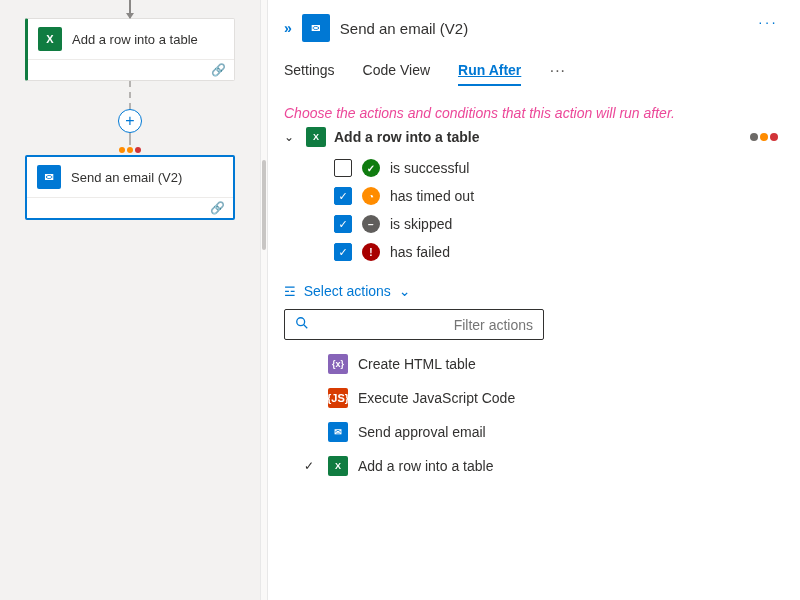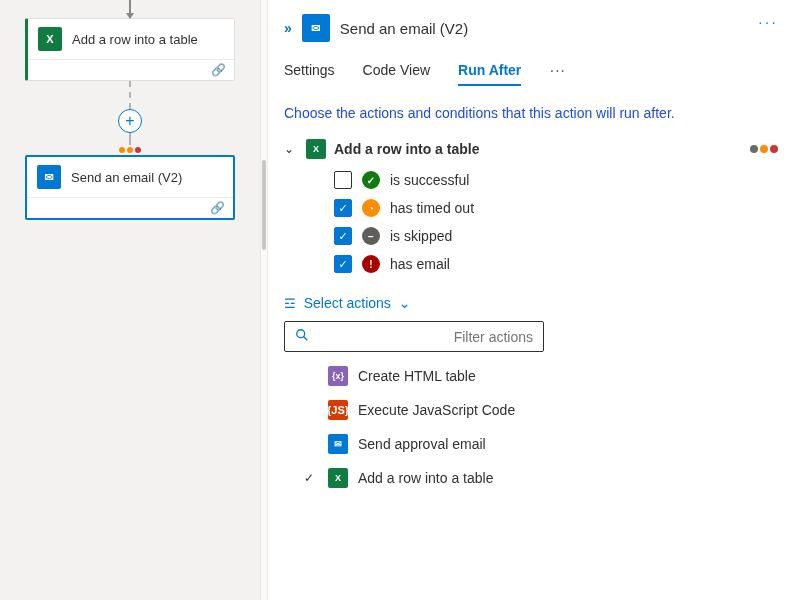--- a/index.html
+++ b/index.html
@@ -125,23 +125,24 @@
     padding: 6px 0;
     font-size: 14px;
     color: #323130;
     cursor: pointer;
     border-bottom: 2px solid transparent;
   }
   .tab.active {
     color: #0078d4;
     border-bottom: 2px solid #0078d4;
     font-weight: 600;
+    text-decoration: underline;
   }
   .tab-more { color: #605e5c; font-size: 16px; padding: 6px 0; cursor: pointer; }
-  .desc-text { color: #1d4ed8; font-size: 14px; margin-bottom: 18px; }
+  .desc-text { color: #ec4899; font-size: 14px; margin-bottom: 6px; font-style: italic; }
   .condition-section { }
   .cond-head { display: flex; align-items: center; gap: 8px; cursor: pointer; }
   .chevron { color: #323130; font-size: 12px; width: 14px; }
   .cond-title { font-weight: 600; font-size: 14px; }
   .status-dots { margin-left: auto; display: flex; gap: 2px; align-items: center; }
   .status-dot { width: 8px; height: 8px; border-radius: 50%; }
   .conditions-list { margin: 12px 0 0 50px; display: flex; flex-direction: column; gap: 10px; }
   .cond-item { display: flex; align-items: center; gap: 10px; }
   .checkbox {
     width: 18px; height: 18px;
@@ -307,21 +308,21 @@
           </div>
         <span class="cond-label">is skipped</span>
       </div>
       <div class="cond-item">
         <div class="checkbox checked">
             <span class="check-mark">✓</span>
           </div>
         <div class="status-icon si-failed">
             <span class="si-glyph">!</span>
           </div>
-        <span class="cond-label">has email</span>
+        <span class="cond-label">has failed</span>
       </div>
     </div>
   </div>
 
   <div class="select-actions">
     <span class="sa-icon">☲</span>
     <span>Select actions</span>
     <span>⌄</span>
   </div>
 

